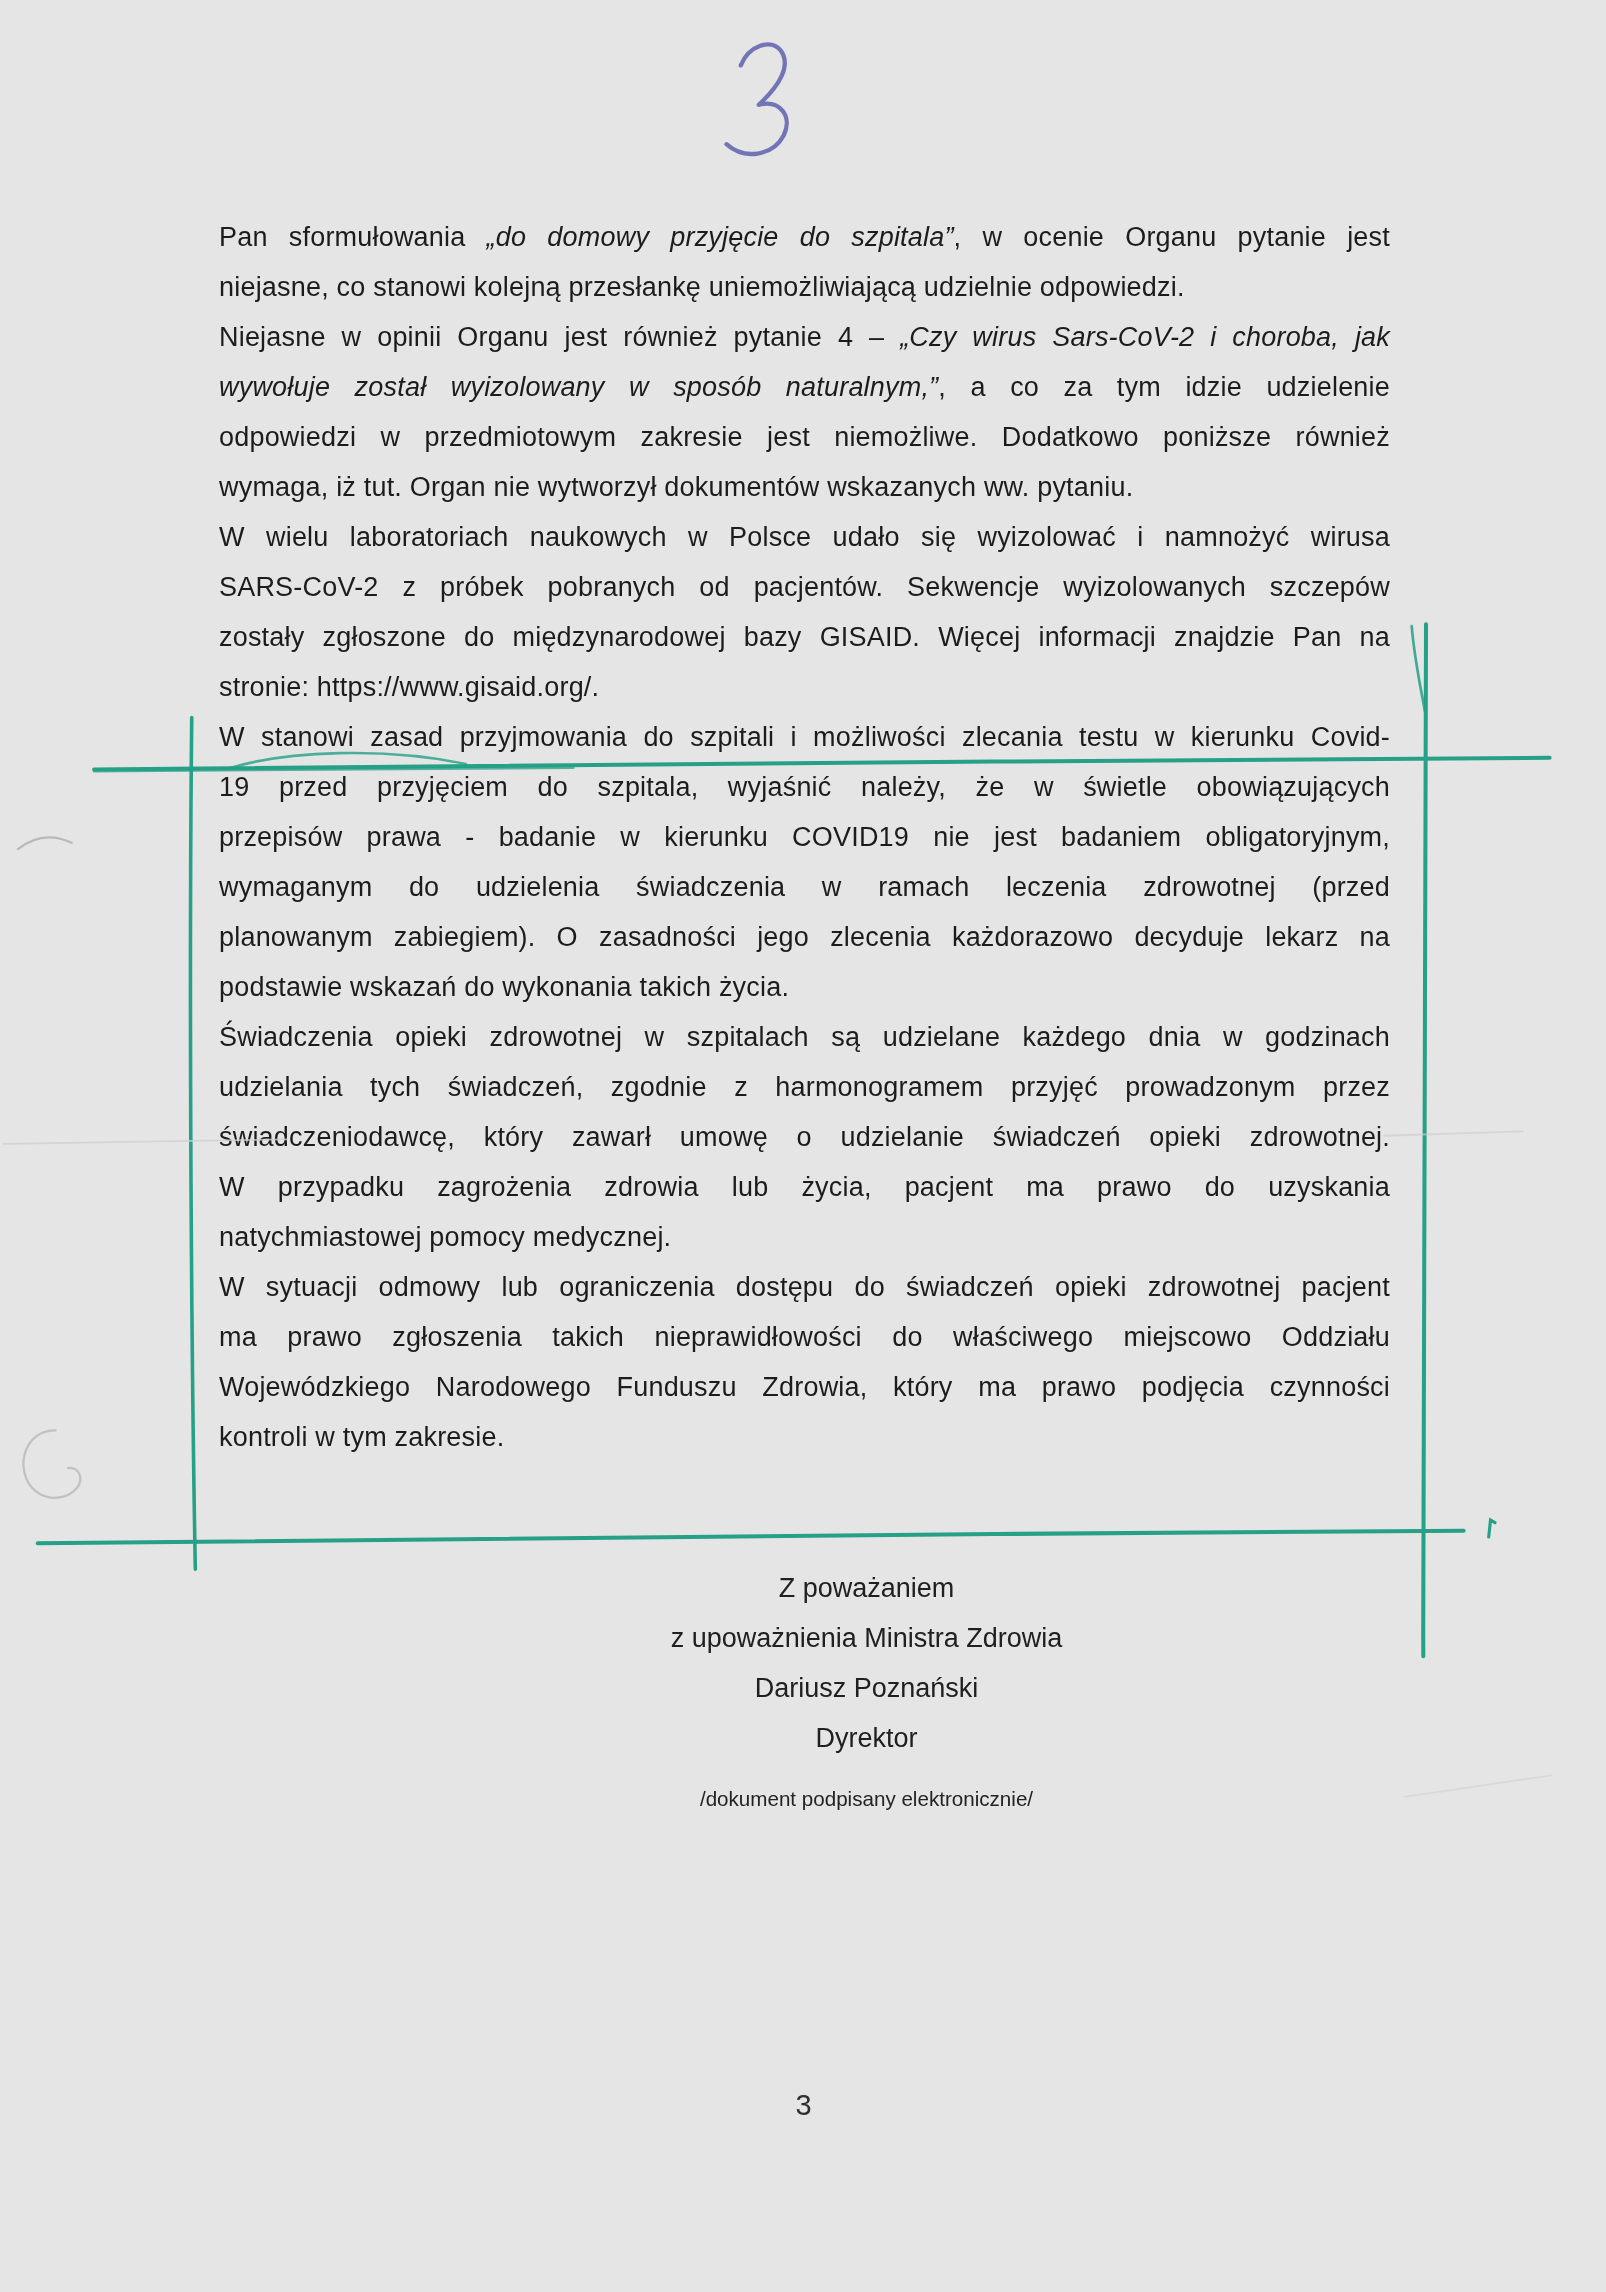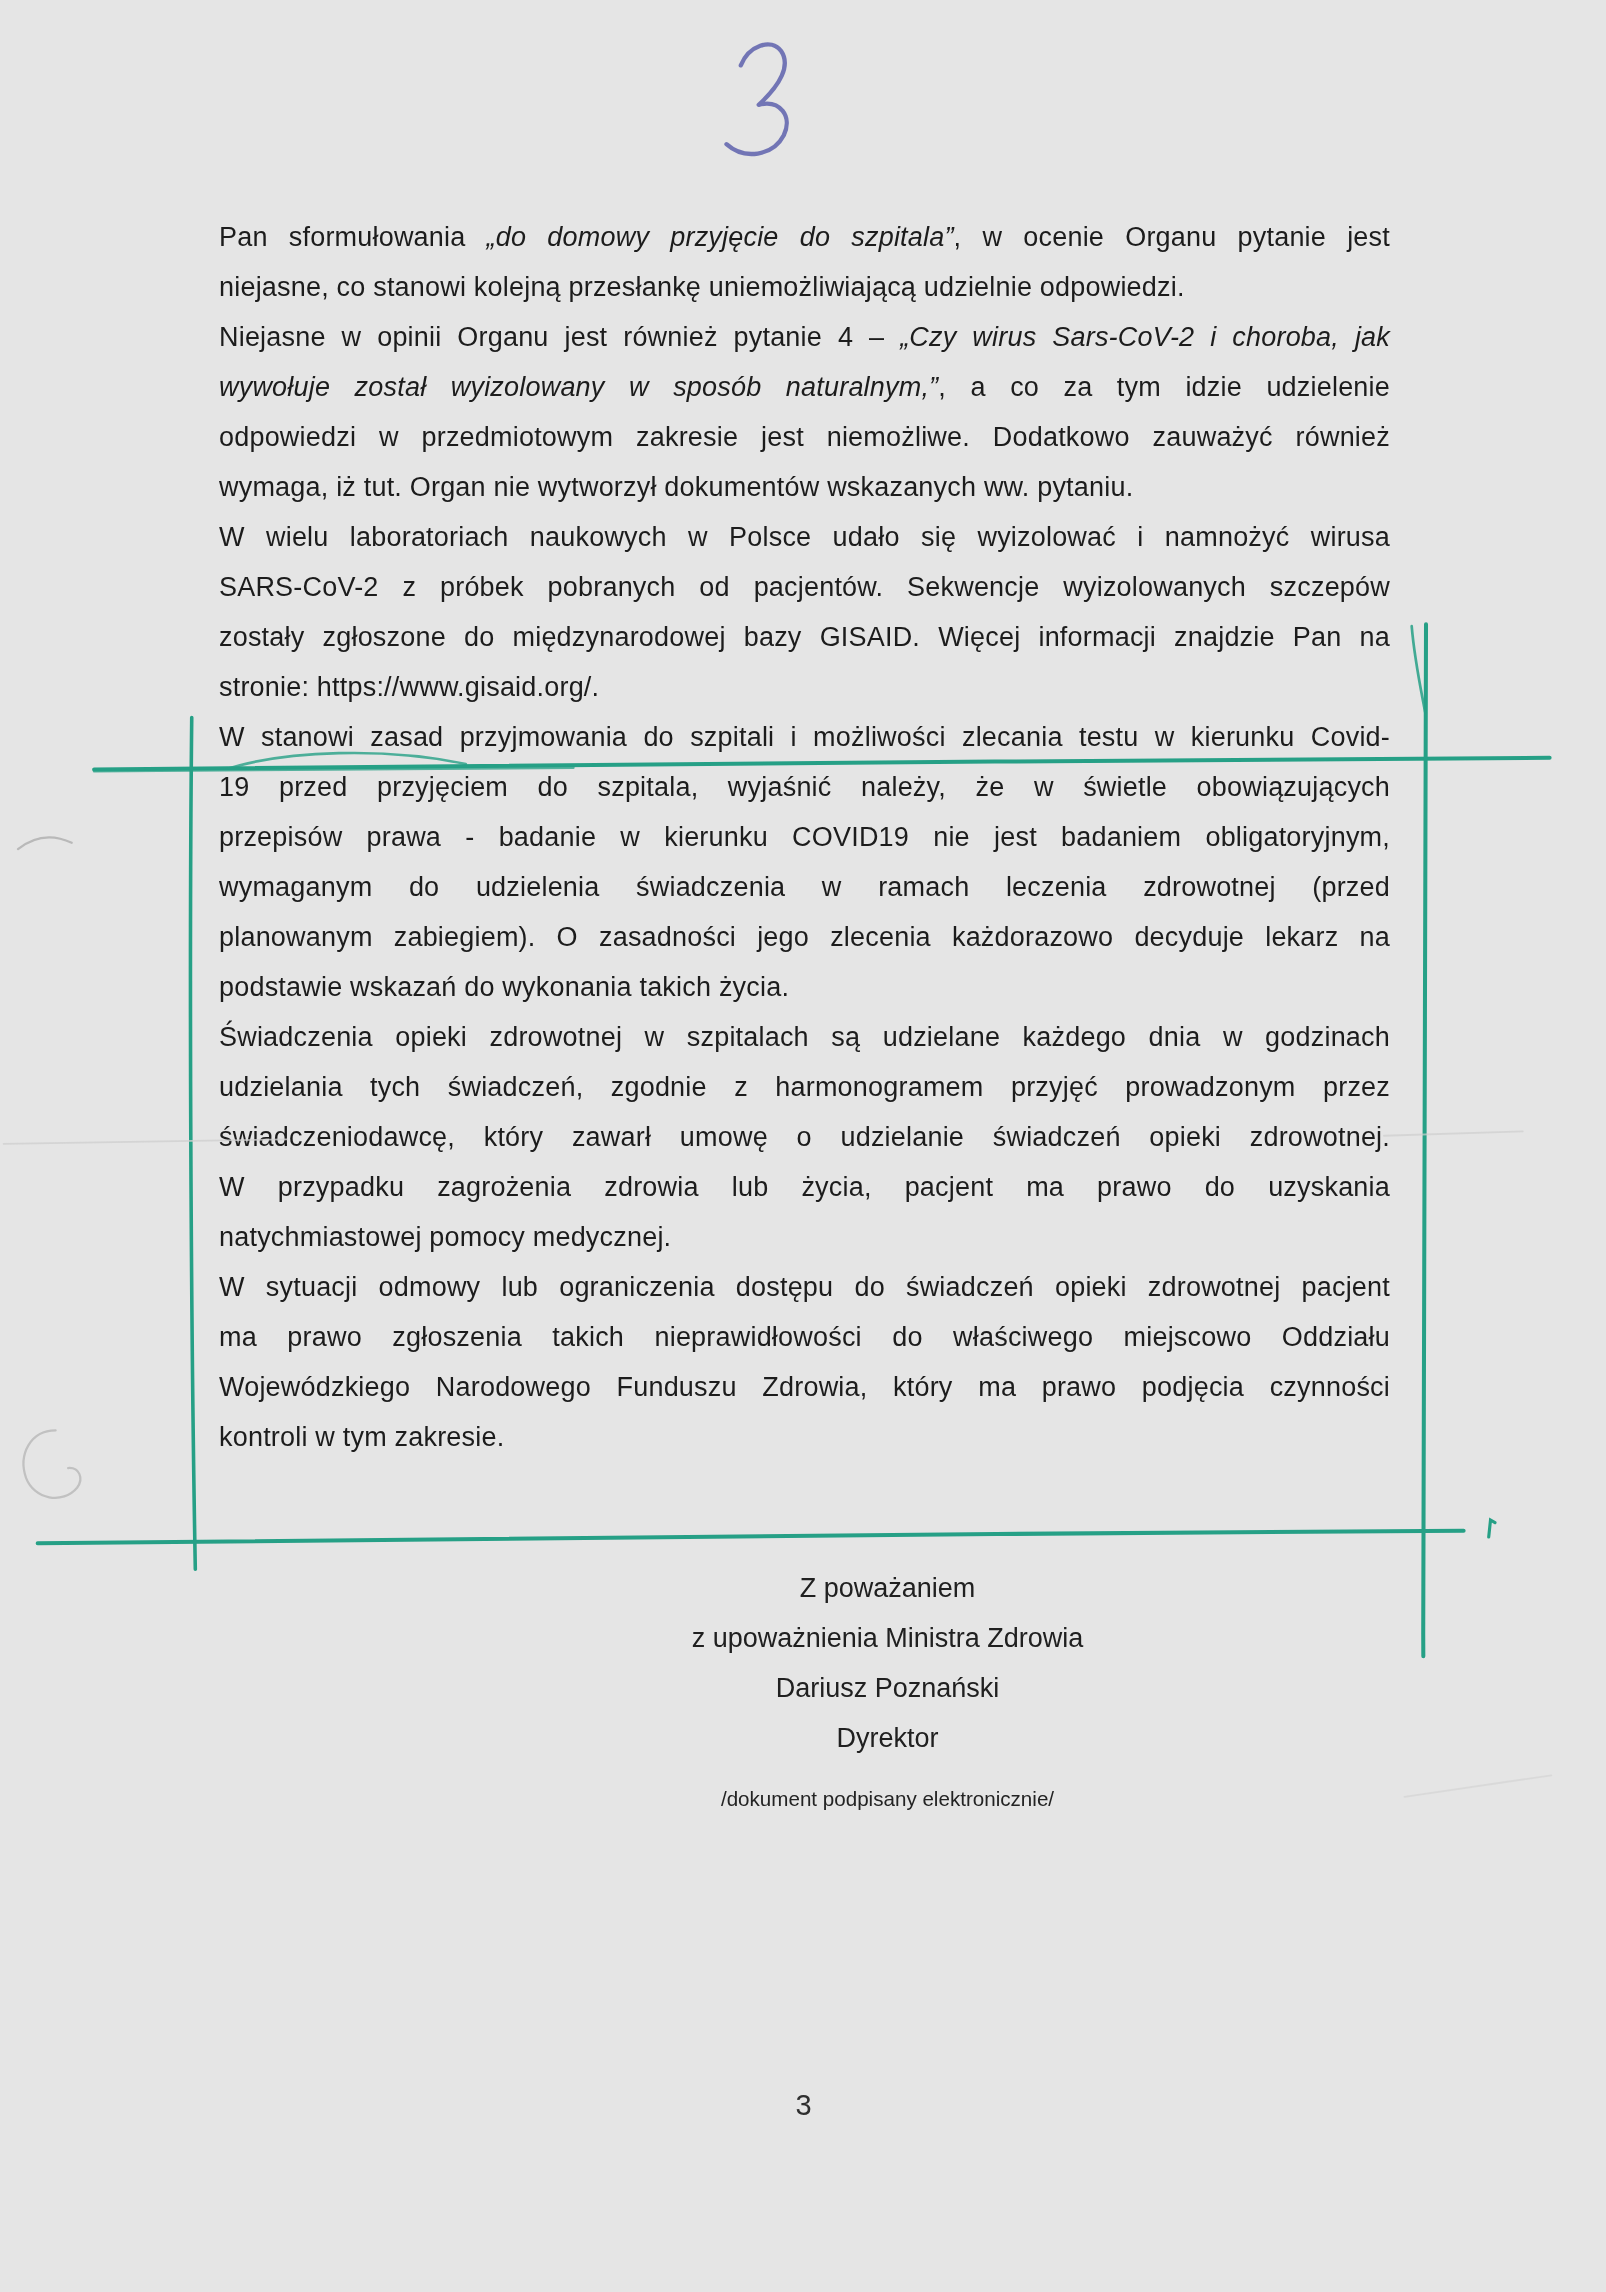--- a/index.html
+++ b/index.html
@@ -17,21 +17,21 @@
     font-size:27px;
     line-height:50px;
     letter-spacing:0.2px;
   }
   .line{text-align:justify;text-align-last:justify;}
   .line.left{text-align:center;text-align-last:left;}
   .seg-i{font-style:italic;}
   .seg-u{text-underline-offset:6.3px;text-decoration-thickness:1.8px;}
   .signature{
     position:absolute;
-    left:574px;top:1563px;width:627px;
+    left:553px;top:1563px;width:627px;
     text-align:center;
     font-size:27px;line-height:50px;
     color:#202020;
   }
   .signature .sig-line{display:block;}
   .signature .small{font-size:20.6px;line-height:38px;margin-top:17px;color:#232323;}
   .pageno{
     position:absolute;left:0;top:2089px;width:100%;
     text-align:center;font-size:29px;color:#2f2f2f;
   }
@@ -44,21 +44,21 @@
 </head>
 <body>
 
 <div class="page">
 
   <div class="body-text" id="body-text">
       <div class="line"><span>Pan sformułowania </span><span class="seg-i">„do domowy przyjęcie do szpitala”</span><span>, w ocenie Organu pytanie jest</span></div>
       <div class="line left"><span>niejasne, co stanowi kolejną przesłankę uniemożliwiającą udzielnie odpowiedzi.</span></div>
       <div class="line"><span>Niejasne w opinii Organu jest również pytanie 4 – </span><span class="seg-i">„Czy wirus Sars-CoV-2 i choroba, jak</span></div>
       <div class="line"><span class="seg-i">wywołuje został wyizolowany w sposób naturalnym,”</span><span>, a co za tym idzie udzielenie</span></div>
-      <div class="line"><span>odpowiedzi w przedmiotowym zakresie jest niemożliwe. Dodatkowo zauważyć również</span></div>
+      <div class="line"><span>odpowiedzi w przedmiotowym zakresie jest niemożliwe. Dodatkowo poniższe również</span></div>
       <div class="line left"><span>wymaga, iż tut. Organ nie wytworzył dokumentów wskazanych ww. pytaniu.</span></div>
       <div class="line"><span>W wielu laboratoriach naukowych w Polsce udało się wyizolować i namnożyć wirusa</span></div>
       <div class="line"><span>SARS-CoV-2 z próbek pobranych od pacjentów. Sekwencje wyizolowanych szczepów</span></div>
       <div class="line"><span>zostały zgłoszone do międzynarodowej bazy GISAID. Więcej informacji znajdzie Pan na</span></div>
       <div class="line left"><span>stronie: </span><span class="seg-u">https://www.gisaid.org/</span><span>.</span></div>
       <div class="line"><span>W stanowi zasad przyjmowania do szpitali i możliwości zlecania testu w kierunku Covid-</span></div>
       <div class="line"><span>19 przed przyjęciem do szpitala, wyjaśnić należy, że w świetle obowiązujących</span></div>
       <div class="line"><span>przepisów prawa - badanie w kierunku COVID19 nie jest badaniem obligatoryjnym,</span></div>
       <div class="line"><span>wymaganym do udzielenia świadczenia w ramach leczenia zdrowotnej (przed</span></div>
       <div class="line"><span>planowanym zabiegiem). O zasadności jego zlecenia każdorazowo decyduje lekarz na</span></div>

